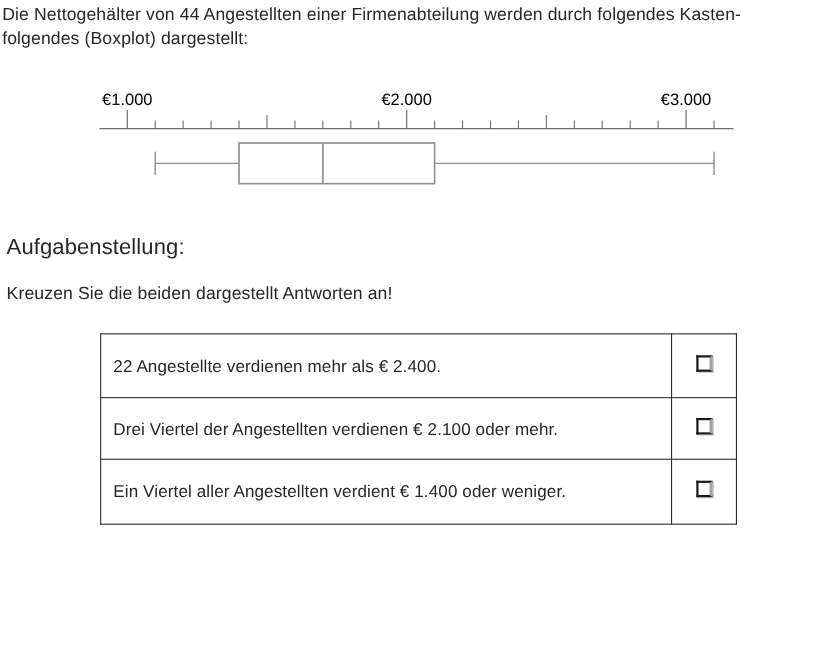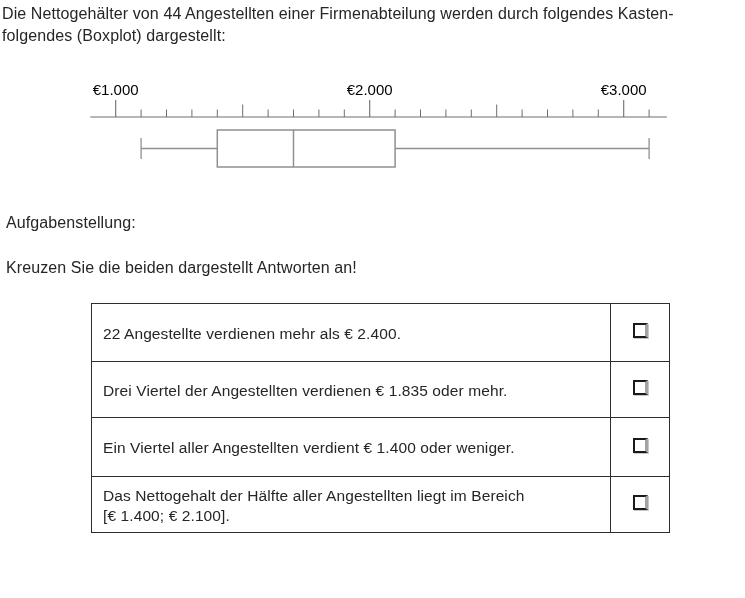--- a/index.html
+++ b/index.html
@@ -14,21 +14,21 @@
     position:absolute;left:2px;top:3px;width:742px;
     font-size:16px;line-height:21.5px;letter-spacing:.1px;white-space:nowrap;
   }
 
   svg.figure{position:absolute;left:0;top:0;}
   svg.figure text{
     font-family:"Liberation Sans","DejaVu Sans",sans-serif;
     font-size:15px;fill:#000000;
   }
 
-  .heading{position:absolute;left:6px;top:214px;font-size:16px;letter-spacing:.1px;}
+  .heading{position:absolute;left:6px;top:214px;font-size:20px;letter-spacing:.1px;}
   .instruction{position:absolute;left:6px;top:259px;font-size:16px;letter-spacing:.1px;}
 
   table.answers{
     position:absolute;left:91px;top:303px;width:578px;
     border-collapse:collapse;table-layout:fixed;
   }
   table.answers td{border:1.4px solid #2d2d2d;background:#ffffff;}
   td.stmt{
     padding:2px 10px 0 11px;
     font-size:15.5px;line-height:20px;color:#262626;
@@ -98,28 +98,23 @@
     <colgroup>
         <col style="width:519px">
         <col style="width:59px">
       </colgroup>
     <tbody>
         <tr class="r1">
       <td class="stmt">22 Angestellte verdienen mehr als € 2.400.</td>
       <td class="cbcell"><div class="cb"></div></td>
     </tr>
     <tr class="r2">
-      <td class="stmt">Drei Viertel der Angestellten verdienen € 1.835 oder mehr.</td>
+      <td class="stmt">Drei Viertel der Angestellten verdienen € 2.100 oder mehr.</td>
       <td class="cbcell"><div class="cb"></div></td>
     </tr>
     <tr class="r3">
       <td class="stmt">Ein Viertel aller Angestellten verdient € 1.400 oder weniger.</td>
-      <td class="cbcell"><div class="cb"></div></td>
-    </tr>
-    <tr class="r5">
-      <td class="stmt">Das Nettogehalt der Hälfte aller Angestellten liegt im Bereich
-[€ 1.400; € 2.100].</td>
       <td class="cbcell"><div class="cb"></div></td>
     </tr>
   </tbody>
     </table>
 
 </div>
 
 </body></html>

